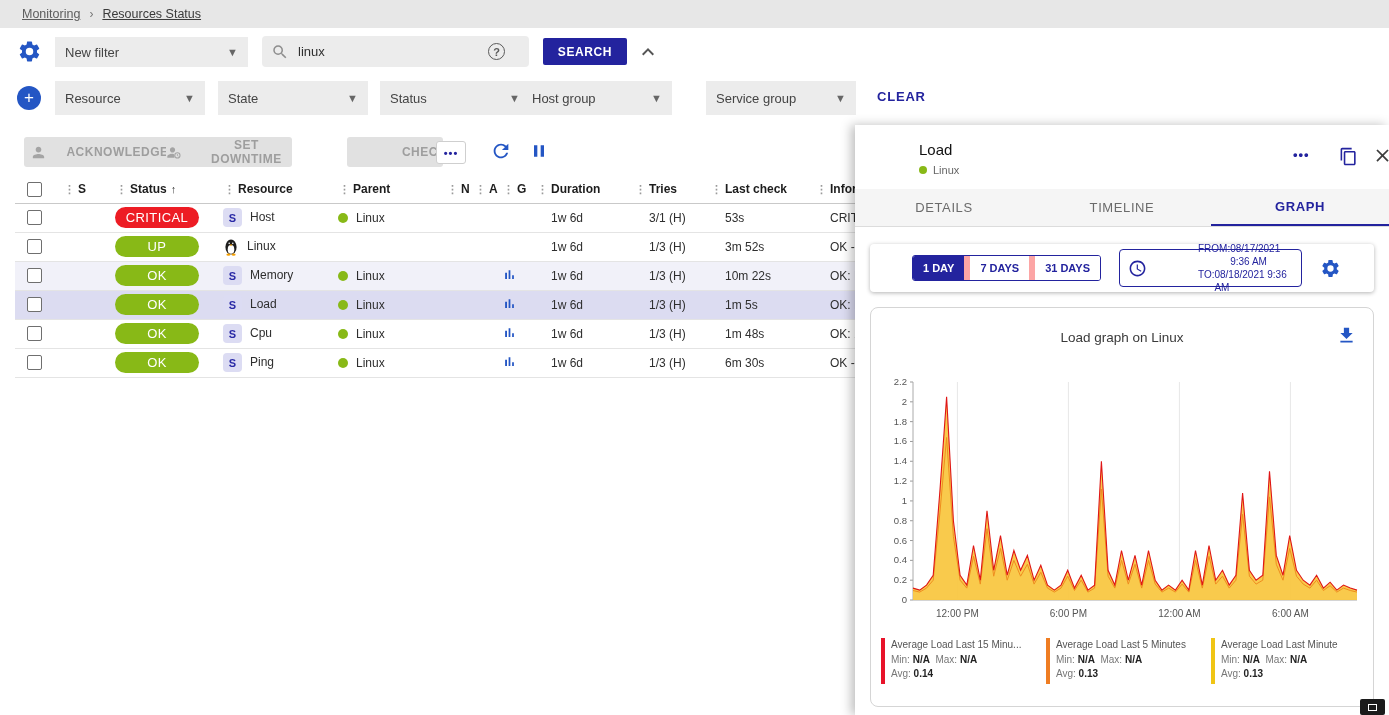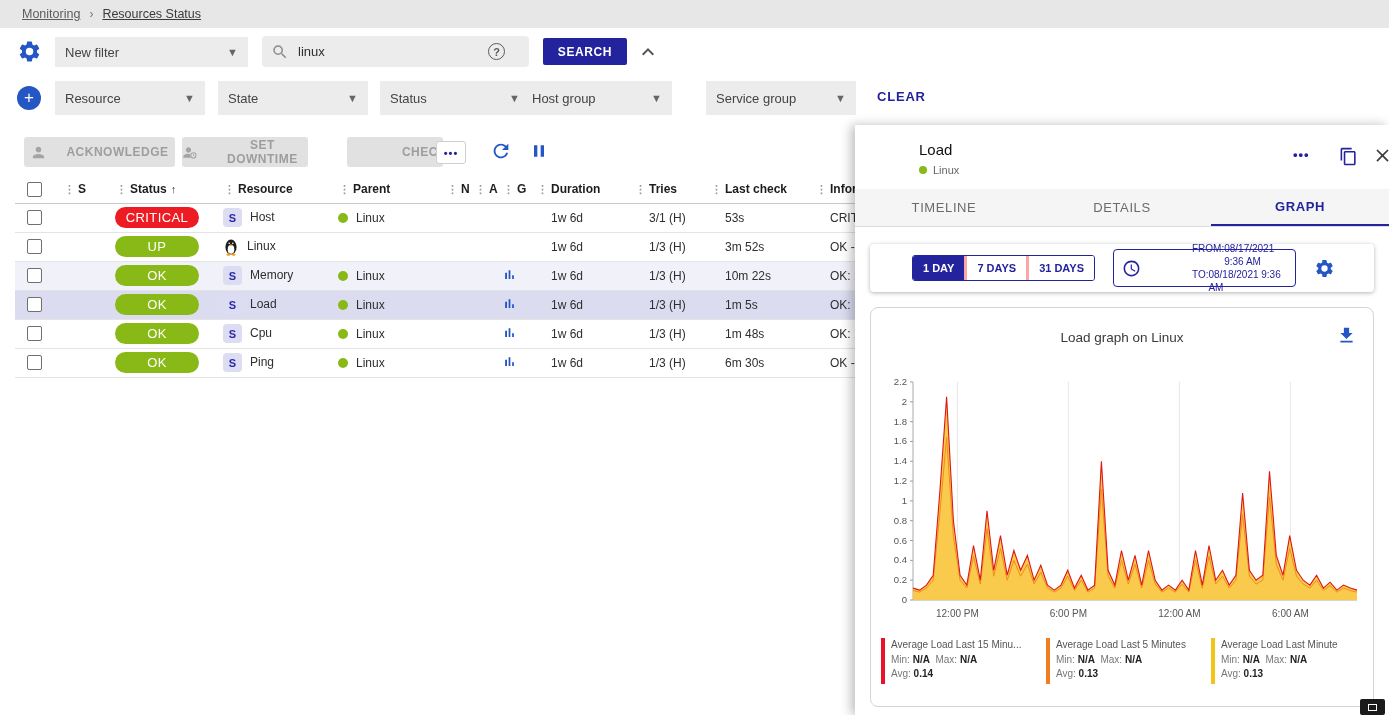--- a/index.html
+++ b/index.html
@@ -26,21 +26,21 @@
   #search-btn{position:absolute;left:543px;top:38px;width:84px;height:27px;background:#23239e;color:#fff;border:none;border-radius:2px;font-size:12px;font-weight:bold;letter-spacing:.6px;cursor:pointer;font-family:"Liberation Sans",sans-serif;}
   #collapse-chevron{position:absolute;left:636px;top:40px;width:24px;height:24px;cursor:pointer;}
 
   #add-filter{position:absolute;left:17px;top:86px;width:24px;height:24px;border-radius:50%;background:#2456c4;color:#fff;border:none;font-size:17px;line-height:22px;cursor:pointer;}
   .fd{top:81px;width:150px;height:34px;}
   #fd0{left:55px;} #fd1{left:218px;} #fd2{left:380px;} #fd3{left:522px;} #fd4{left:706px;}
   #clear-btn{position:absolute;left:877px;top:89px;background:none;border:none;color:#23239e;font-size:13px;font-weight:bold;letter-spacing:.8px;cursor:pointer;font-family:"Liberation Sans",sans-serif;}
 
   
   .tbtn{position:absolute;top:137px;height:30px;background:#e1e1e1;border:none;border-radius:3px;color:#9e9e9e;font-size:12px;font-weight:bold;letter-spacing:.5px;display:flex;align-items:center;justify-content:center;gap:19px;font-family:"Liberation Sans",sans-serif;}
-  #ack-btn{left:24px;width:151px;} #down-btn{left:182px;width:126px;} #check-btn{left:347px;width:96px;padding-left:40px;}
+  #ack-btn{left:24px;width:151px;} #down-btn{left:166px;width:126px;} #check-btn{left:347px;width:96px;padding-left:40px;}
   #more-btn{position:absolute;left:436px;top:141px;width:30px;height:23px;border:1px solid #cfcfcf;border-radius:3px;background:#fff;color:#23239e;font-weight:bold;font-size:11px;letter-spacing:1px;cursor:pointer;}
   #refresh-btn,#pause-btn{position:absolute;top:140px;width:24px;height:24px;background:none;border:none;cursor:pointer;padding:0;}
   #refresh-btn{left:489px;} #pause-btn{left:527px;}
 
   
   #resources-table{position:absolute;left:15px;top:176px;width:1000px;border-collapse:collapse;table-layout:fixed;font-size:12px;color:#2e2e2e;}
   #resources-table th{height:27px;text-align:left;font-size:12px;color:#1d1d1d;border-bottom:1px solid #c9c9c9;white-space:nowrap;overflow:hidden;}
   #resources-table td{height:29px;border-bottom:1px solid #e4e4e4;white-space:nowrap;overflow:hidden;vertical-align:middle;}
   .kebab{color:#9a9a9a;font-size:11px;margin:0 3px 0 1px;cursor:pointer;}
   .hlabel{font-weight:bold;cursor:pointer;}
@@ -65,21 +65,21 @@
   #panel-sub .dot{width:8px;height:8px;margin:0;}
   #panel-more{position:absolute;left:438px;top:22px;background:none;border:none;color:#23239e;font-size:13px;font-weight:bold;letter-spacing:1px;cursor:pointer;}
   #panel-copy{position:absolute;left:484px;top:22px;width:19px;height:19px;cursor:pointer;}
   #panel-close{position:absolute;left:517px;top:20px;width:21px;height:21px;cursor:pointer;}
   #tabs{position:absolute;left:0;top:64px;width:534px;height:38px;background:#f5f5f5;border-bottom:1px solid #dcdcdc;display:flex;}
   .tab{width:178px;display:flex;align-items:center;justify-content:center;font-size:13px;letter-spacing:.6px;color:#6b6b6b;cursor:pointer;}
   .tab.active{color:#23239e;border-bottom:2px solid #23239e;font-weight:bold;}
 
   #controls-card{position:absolute;left:15px;top:119px;width:504px;height:48px;border-radius:4px;background:#fff;box-shadow:0 1px 4px rgba(0,0,0,.3);display:flex;align-items:center;padding-left:42px;}
   #range-group{display:flex;border:1px solid #23239e;border-radius:3px;overflow:hidden;height:26px;}
-  .range-btn{border:none;background:#fff;color:#23239e;font-size:11px;font-weight:bold;padding:0 10px;cursor:pointer;border-right:3px solid #fca5a5;font-family:"Liberation Sans",sans-serif;}
+  .range-btn{border:none;background:#fff;color:#23239e;font-size:11px;font-weight:bold;padding:0 10px;cursor:pointer;border-right:6px solid #fca5a5;font-family:"Liberation Sans",sans-serif;}
   .range-btn:last-child{border-right:none;}
   .range-btn.active{background:#23239e;color:#fff;}
   #datebox{margin-left:18px;width:183px;height:38px;border:1px solid #23239e;border-radius:4px;display:flex;align-items:center;gap:7px;padding:0 8px;cursor:pointer;}
   #datebox .dates{flex:1;font-size:10px;color:#23239e;line-height:13px;}
   #datebox .drow{display:flex;justify-content:center;margin-left:44px;}
   #graph-settings{margin-left:18px;width:21px;height:21px;cursor:pointer;}
 
   #graph-card{position:absolute;left:15px;top:182px;width:504px;height:400px;border:1px solid #d5d5d5;border-radius:8px;background:#fff;}
   #graph-title{position:absolute;left:0;top:22px;width:100%;text-align:center;font-size:13.5px;color:#3a3a3a;}
   #export-btn{position:absolute;right:16px;top:17px;width:21px;height:21px;cursor:pointer;background:none;border:none;padding:0;}
@@ -325,22 +325,22 @@
   </div>
   <button id="panel-more">•••</button>
   <svg id="panel-copy" viewBox="0 0 24 24">
       <path fill="#23239e" d="M16 1H4c-1.1 0-2 .9-2 2v14h2V3h12V1zm3 4H8c-1.1 0-2 .9-2 2v14c0 1.1.9 2 2 2h11c1.1 0 2-.9 2-2V7c0-1.1-.9-2-2-2zm0 16H8V7h11v14z"></path>
     </svg>
   <svg id="panel-close" viewBox="0 0 24 24">
       <path fill="#3d3d3d" d="M19 6.41 17.59 5 12 10.59 6.41 5 5 6.41 10.59 12 5 17.59 6.41 19 12 13.41 17.59 19 19 17.59 13.41 12z"></path>
     </svg>
 
   <div id="tabs">
+    <div class="tab">DETAILS</div>
     <div class="tab">TIMELINE</div>
-    <div class="tab">DETAILS</div>
     <div class="tab active">GRAPH</div>
   </div>
 
   <div id="controls-card">
     <div id="range-group">
       <button class="range-btn active">1 DAY</button>
       <button class="range-btn">7 DAYS</button>
       <button class="range-btn">31 DAYS</button>
     </div>
     <div id="datebox">

